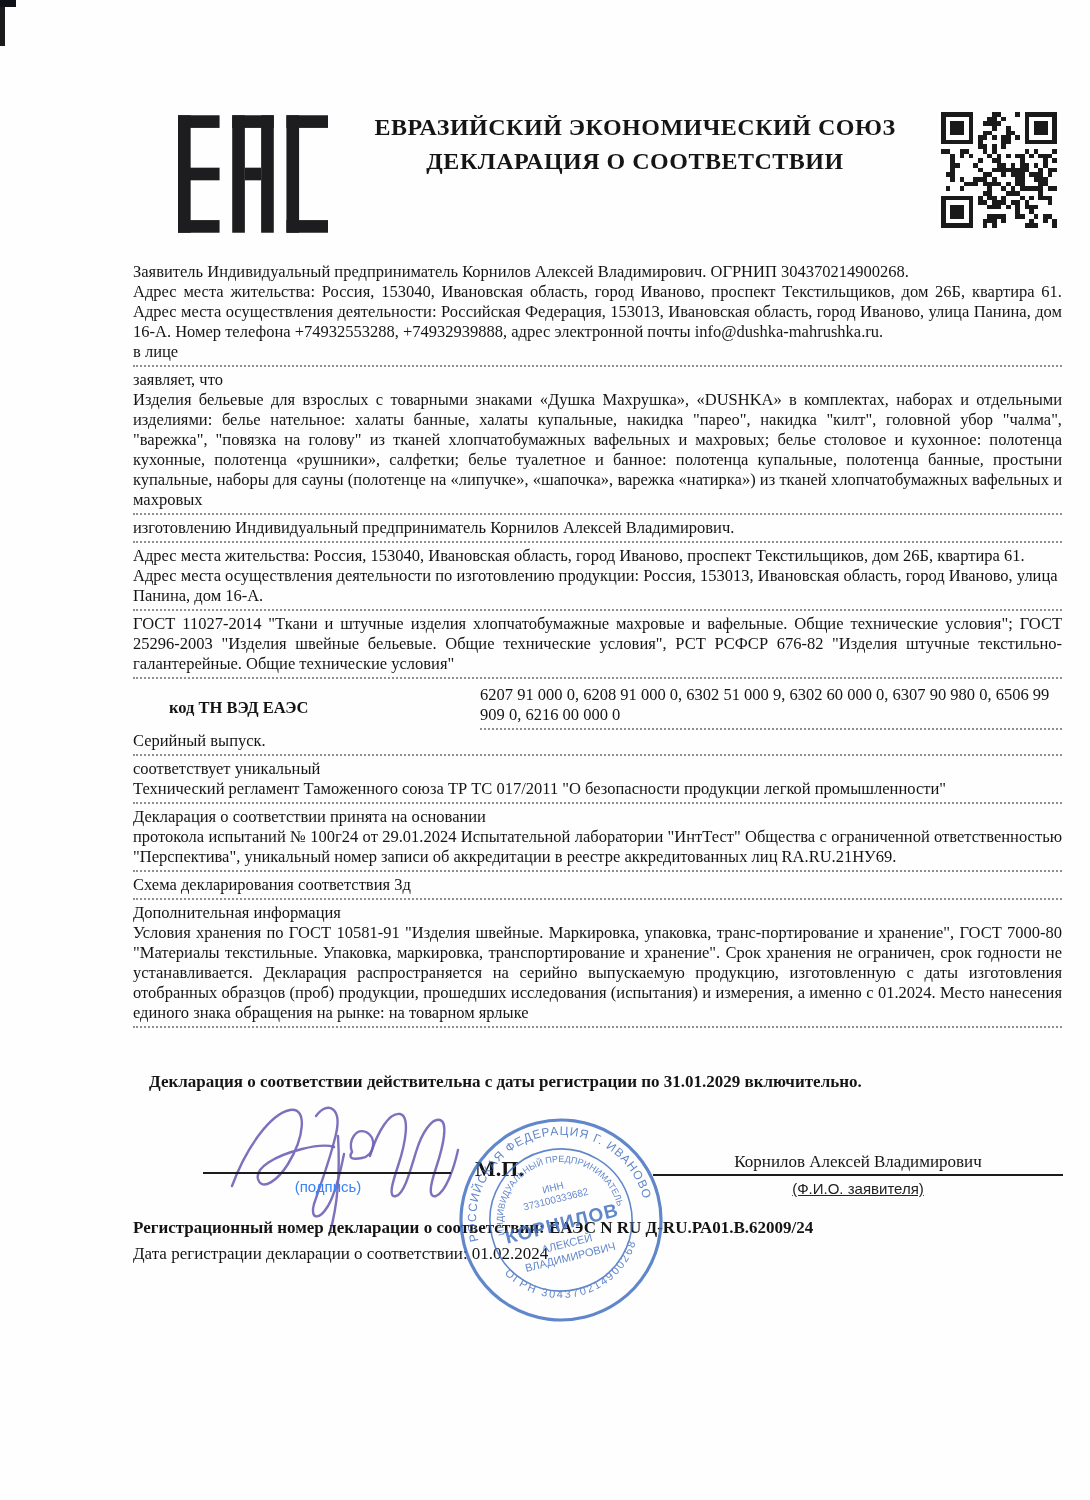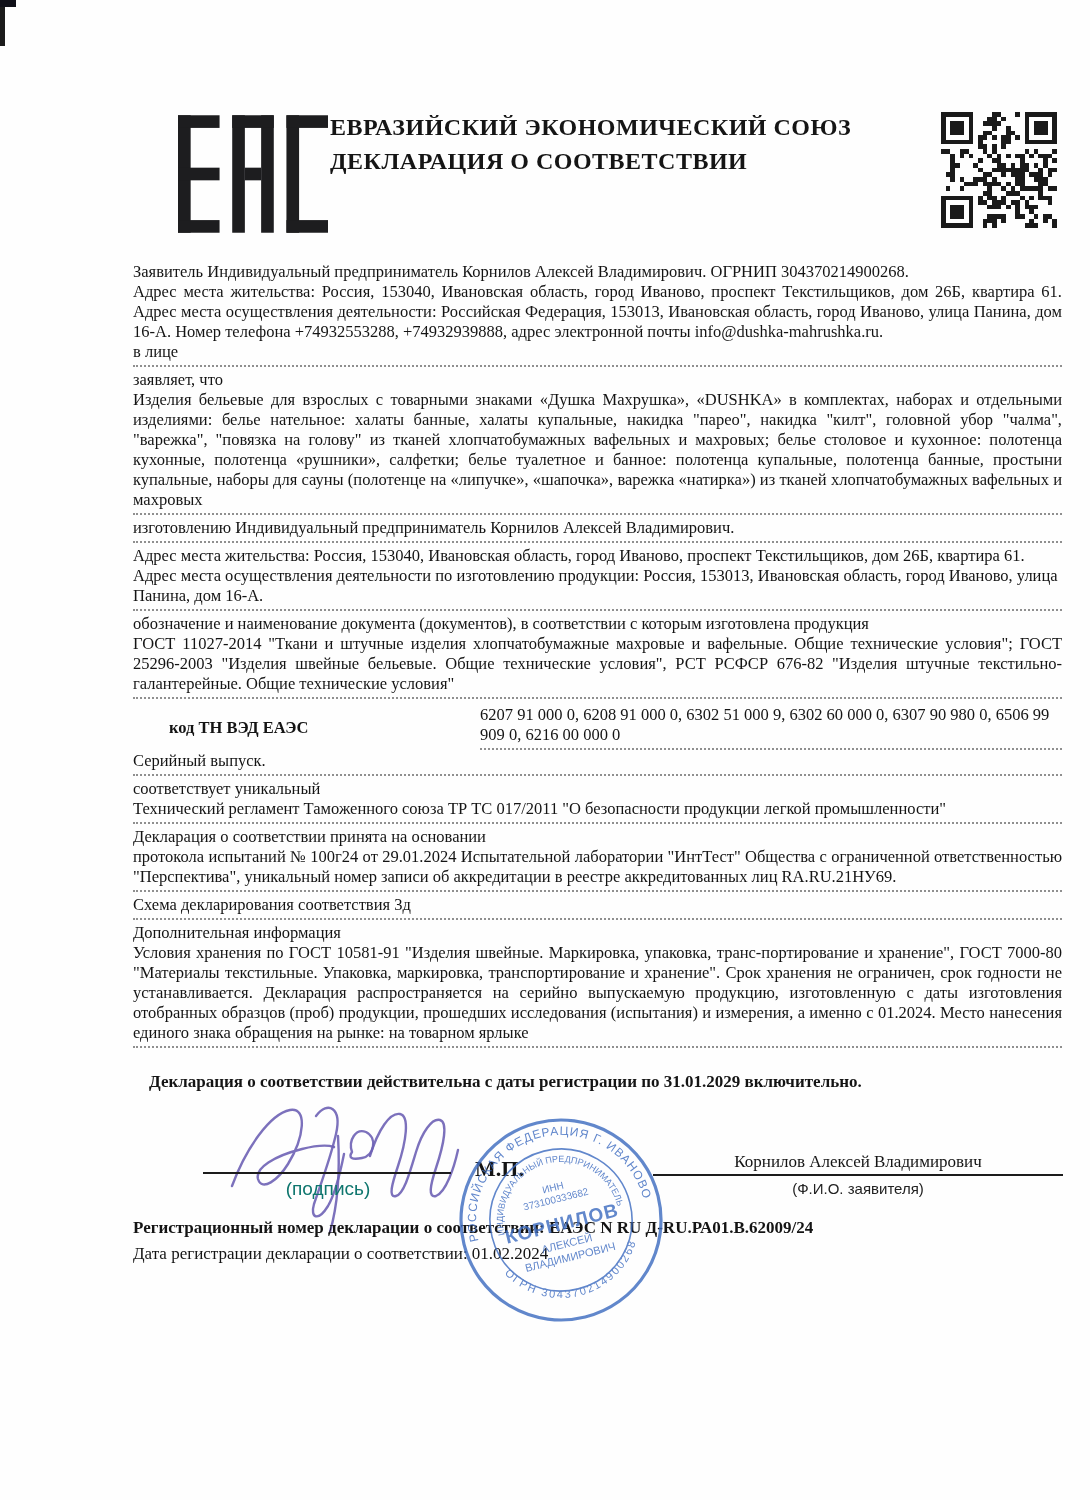--- a/index.html
+++ b/index.html
@@ -3,44 +3,44 @@
 <meta charset="utf-8">
 <style>
   html,body{margin:0;padding:0;background:#e8e8e8;}
   .page{position:relative;width:1090px;height:1500px;background:#fefefe;overflow:hidden;
         font-family:"Liberation Serif",serif;color:#141414;}
   
   .edge-artifact{position:absolute;left:0;top:0;width:5px;height:46px;background:#1b1b1b;}
   .corner-artifact{position:absolute;left:0;top:0;width:16px;height:7px;background:#101018;}
   
   .eac-logo{position:absolute;left:178px;top:108px;width:150px;height:132px;}
-  .doc-title{position:absolute;left:330px;top:110px;width:610px;text-align:left;
+  .doc-title{position:absolute;left:330px;top:110px;width:610px;text-align:center;
              font-weight:bold;font-size:24px;line-height:34px;letter-spacing:.5px;color:#151515;}
   .qr{position:absolute;left:941px;top:110px;width:116px;height:120px;}
   
   .body{position:absolute;left:133px;top:262px;width:929px;font-size:16.5px;line-height:20px;}
   .body p{margin:0;text-align:justify;}
   .body .line{text-align:left;}
   b{font-weight:normal;}
   .sep{border-bottom:2px dotted #8f8f8f;height:1px;margin:2px 0 3px 0;}
   .tnved-row{display:flex;align-items:center;padding:3px 0 1px 0;}
   .tnved-label{width:347px;box-sizing:border-box;padding-left:36px;font-weight:bold;}
   .tnved-codes{flex:1;border-bottom:2px dotted #8f8f8f;padding-bottom:3px;text-align:left;}
   
   .footer{position:absolute;left:133px;top:1072px;width:929px;height:420px;font-size:17px;}
   .validity{position:absolute;left:0;top:0;font-weight:bold;margin-left:16px;}
   .signature-svg{position:absolute;left:85px;top:14px;width:258px;height:148px;}
   .sig-line{position:absolute;left:70px;top:100px;width:248px;border-top:2px solid #1c1c1c;}
   .sig-caption{position:absolute;left:100px;top:106px;width:190px;text-align:center;
-               font-family:"Liberation Sans",sans-serif;font-size:19px;color:#0f766e;}
+               font-family:"Liberation Sans",sans-serif;font-size:15px;color:#3b82f6;}
   .mp{position:absolute;left:342px;top:84px;font-weight:bold;font-size:22px;}
   .name{position:absolute;left:520px;top:80px;width:410px;text-align:center;}
   .name-line{position:absolute;left:520px;top:102px;width:410px;border-top:2px solid #1c1c1c;}
   .name-caption{position:absolute;left:520px;top:108px;width:410px;text-align:center;
-                font-family:"Liberation Sans",sans-serif;font-size:15px;color:#222;}
+                font-family:"Liberation Sans",sans-serif;font-size:15px;color:#222;text-decoration:underline;}
   .reg1{position:absolute;left:0;top:146px;font-weight:bold;}
   .reg2{position:absolute;left:0;top:172px;font-weight:normal;}
   .stamp-svg{position:absolute;left:322px;top:42px;width:212px;height:212px;opacity:.82;}
   .stamp-svg text{font-family:"Liberation Sans",sans-serif;}
   .signature-svg path{fill:none;stroke:currentColor;stroke-width:2.4;stroke-linecap:round;opacity:.9;}
   svg{display:block;}
 </style>
 </head>
 <body>
 
@@ -279,21 +279,20 @@
     <p class="line"><b>заявляет, что</b></p>
     <p>Изделия бельевые для взрослых с товарными знаками «Душка Махрушка», «DUSHKA» в комплектах, наборах и отдельными изделиями: белье нательное: халаты банные, халаты купальные, накидка "парео", накидка "килт", головной убор "чалма", "варежка", "повязка на голову" из тканей хлопчатобумажных вафельных и махровых; белье столовое и кухонное: полотенца кухонные, полотенца «рушники», салфетки; белье туалетное и банное: полотенца купальные, полотенца банные, простыни купальные, наборы для сауны (полотенце на «липучке», «шапочка», варежка «натирка») из тканей хлопчатобумажных вафельных и махровых</p>
     <div class="sep"></div>
 
     <p class="line"><b>изготовлению</b> <span>Индивидуальный предприниматель Корнилов Алексей Владимирович.</span></p>
     <div class="sep"></div>
 
     <p class="line">Адрес места жительства: Россия, 153040, Ивановская область, город Иваново, проспект Текстильщиков, дом 26Б, квартира 61. Адрес места осуществления деятельности по изготовлению продукции: Россия, 153013, Ивановская область, город Иваново, улица Панина, дом 16-А.</p>
     <div class="sep"></div>
 
-    <p class="line"><b>обозначение и наименование документа (документов), в соответствии с которым изготовлена продукция</b></p>
     <p>ГОСТ 11027-2014 "Ткани и штучные изделия хлопчатобумажные махровые и вафельные. Общие технические условия"; ГОСТ 25296-2003 "Изделия швейные бельевые. Общие технические условия", РСТ РСФСР 676-82 "Изделия штучные текстильно-галантерейные. Общие технические условия"</p>
     <div class="sep"></div>
 
     <div class="tnved-row">
       <div class="tnved-label">код ТН ВЭД ЕАЭС</div>
       <div class="tnved-codes">6207 91 000 0, 6208 91 000 0, 6302 51 000 9, 6302 60 000 0, 6307 90 980 0, 6506 99 909 0, 6216 00 000 0</div>
     </div>
 
     <p class="line">Серийный выпуск.</p>
     <div class="sep"></div>

